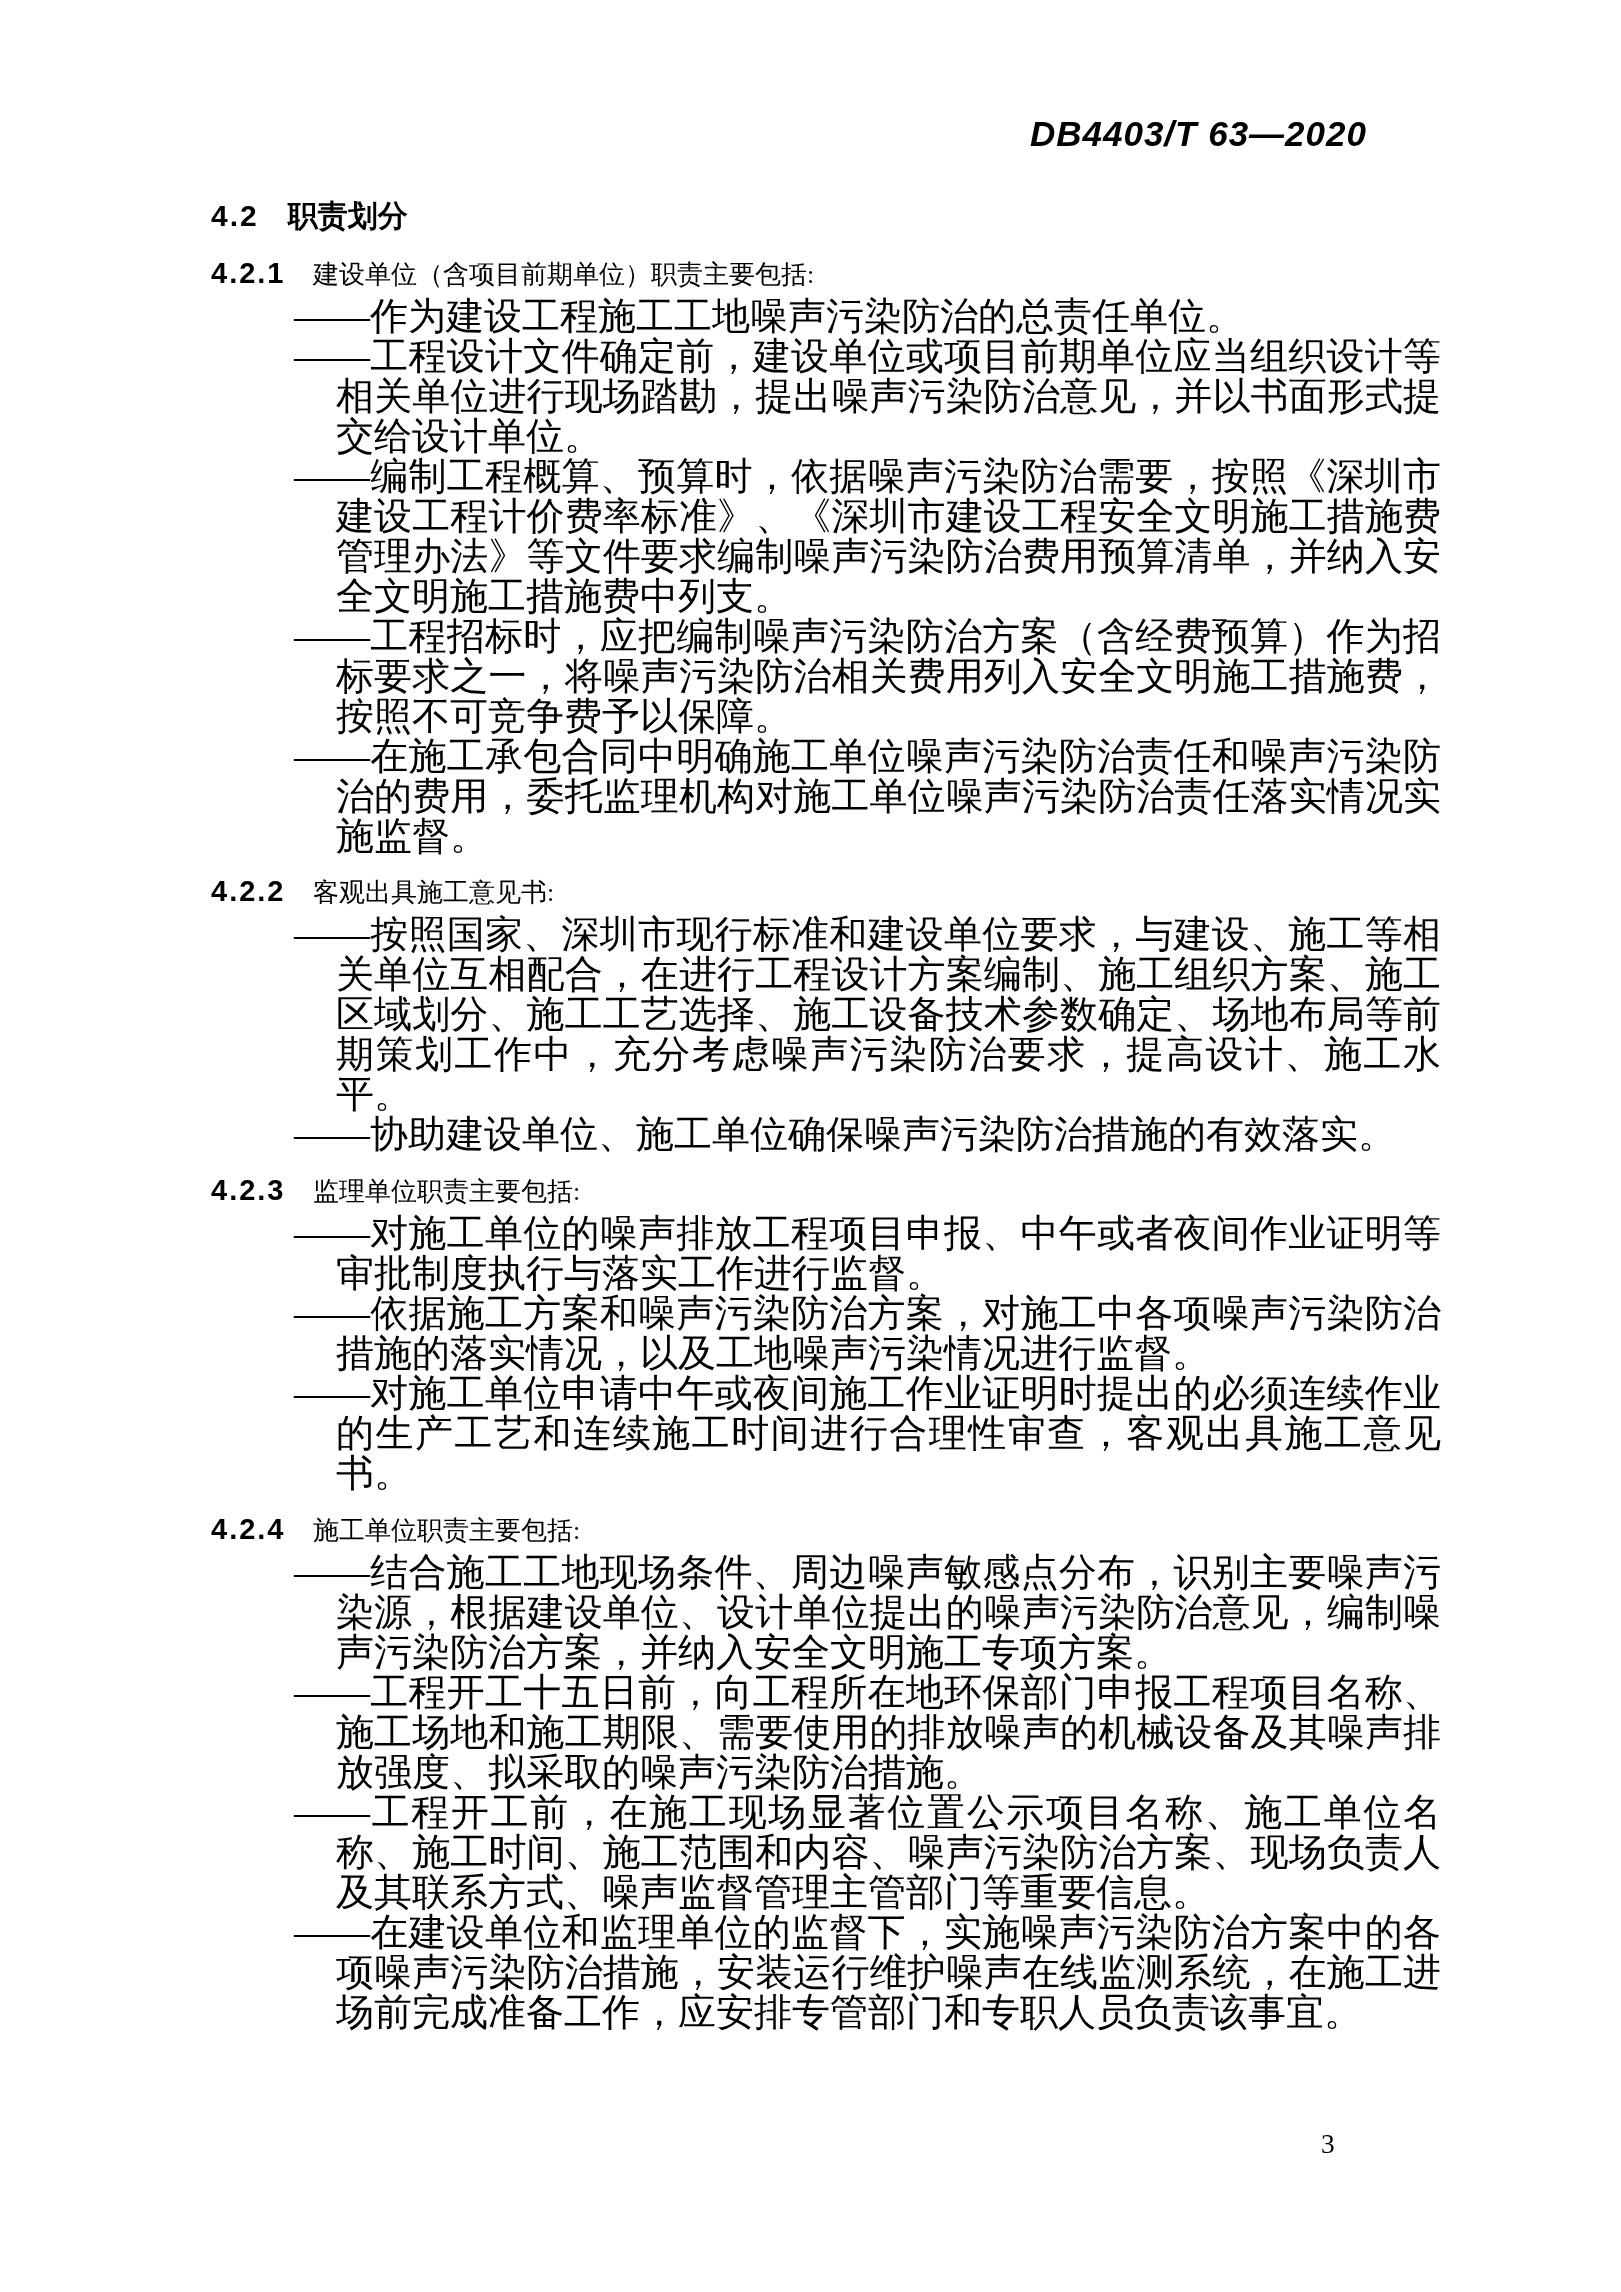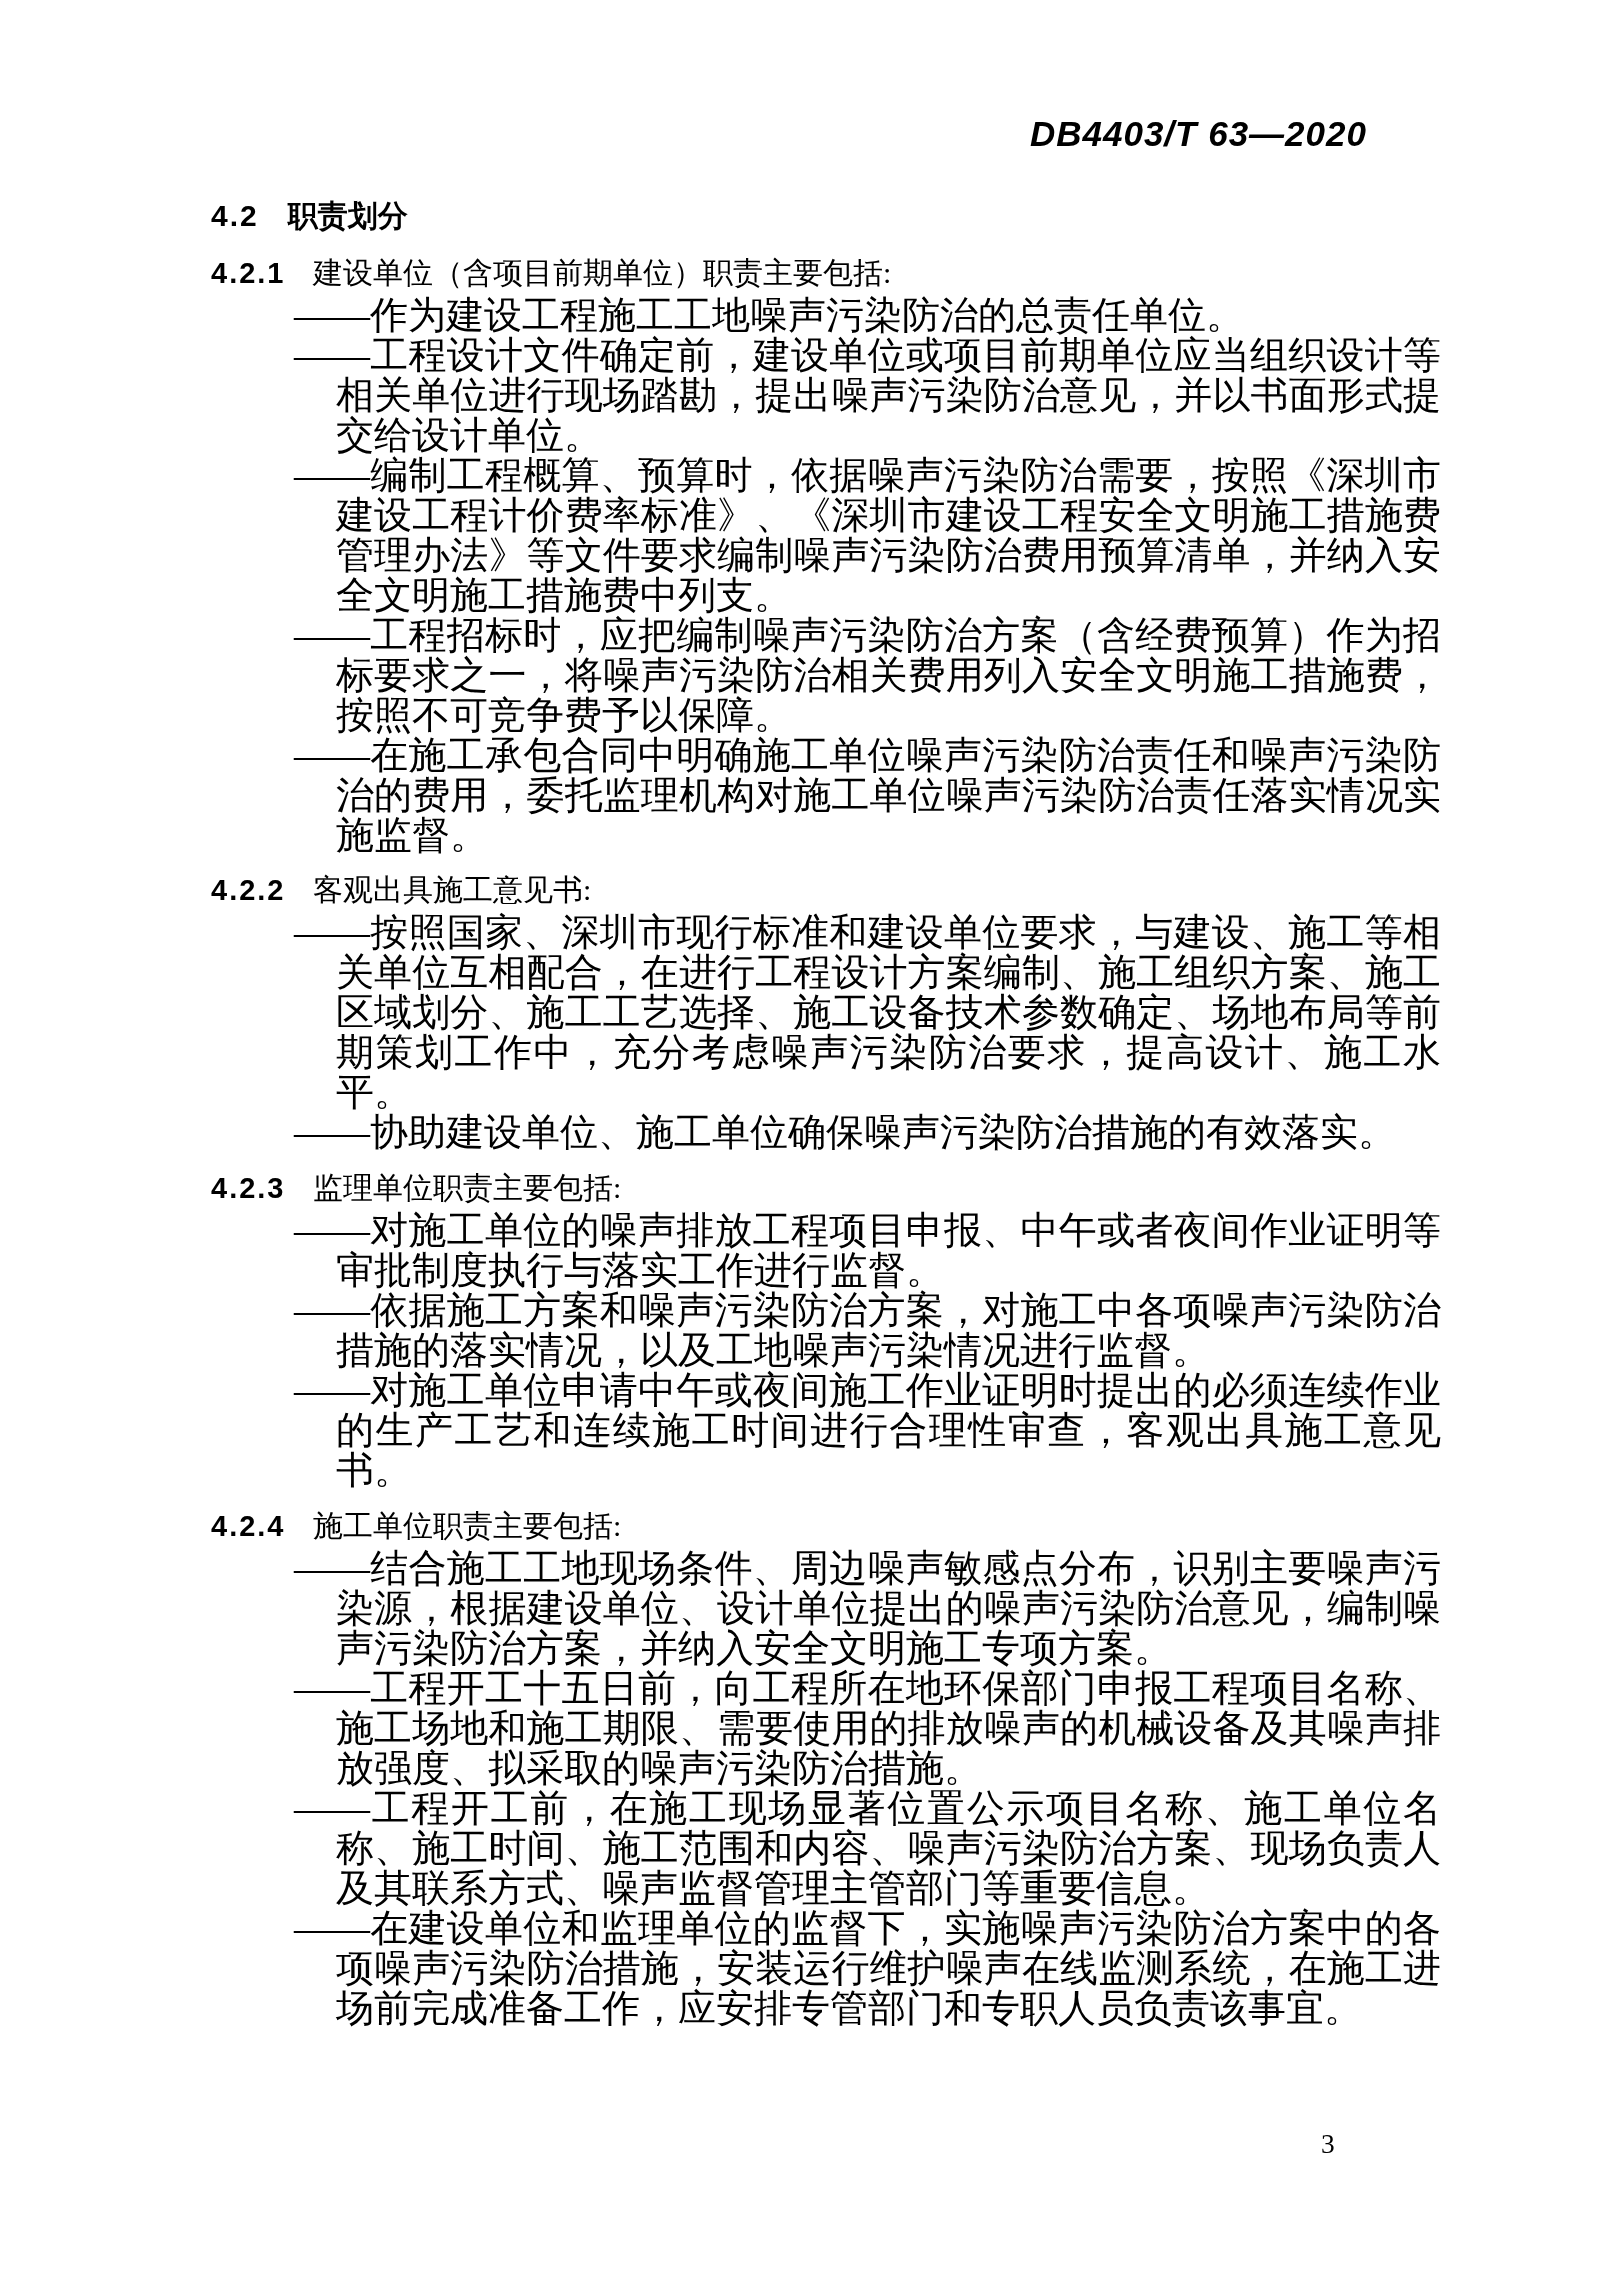--- a/index.html
+++ b/index.html
@@ -52,21 +52,21 @@
     white-space: nowrap;
   }
   .clause-num {
     font-family: "Liberation Sans", "DejaVu Sans", sans-serif;
     font-weight: 700;
     font-size: 29px;
     letter-spacing: 2px;
     margin-right: 27.4px;
   }
   .clause-title {
-    font-size: 30px;
+    font-size: 26px;
   }
   .item {
     font-size: 38px;
     line-height: 40px;
     text-align: justify;
     padding-left: 125px;
     text-indent: -42px;
   }
   .item .dash {
     letter-spacing: 0;

